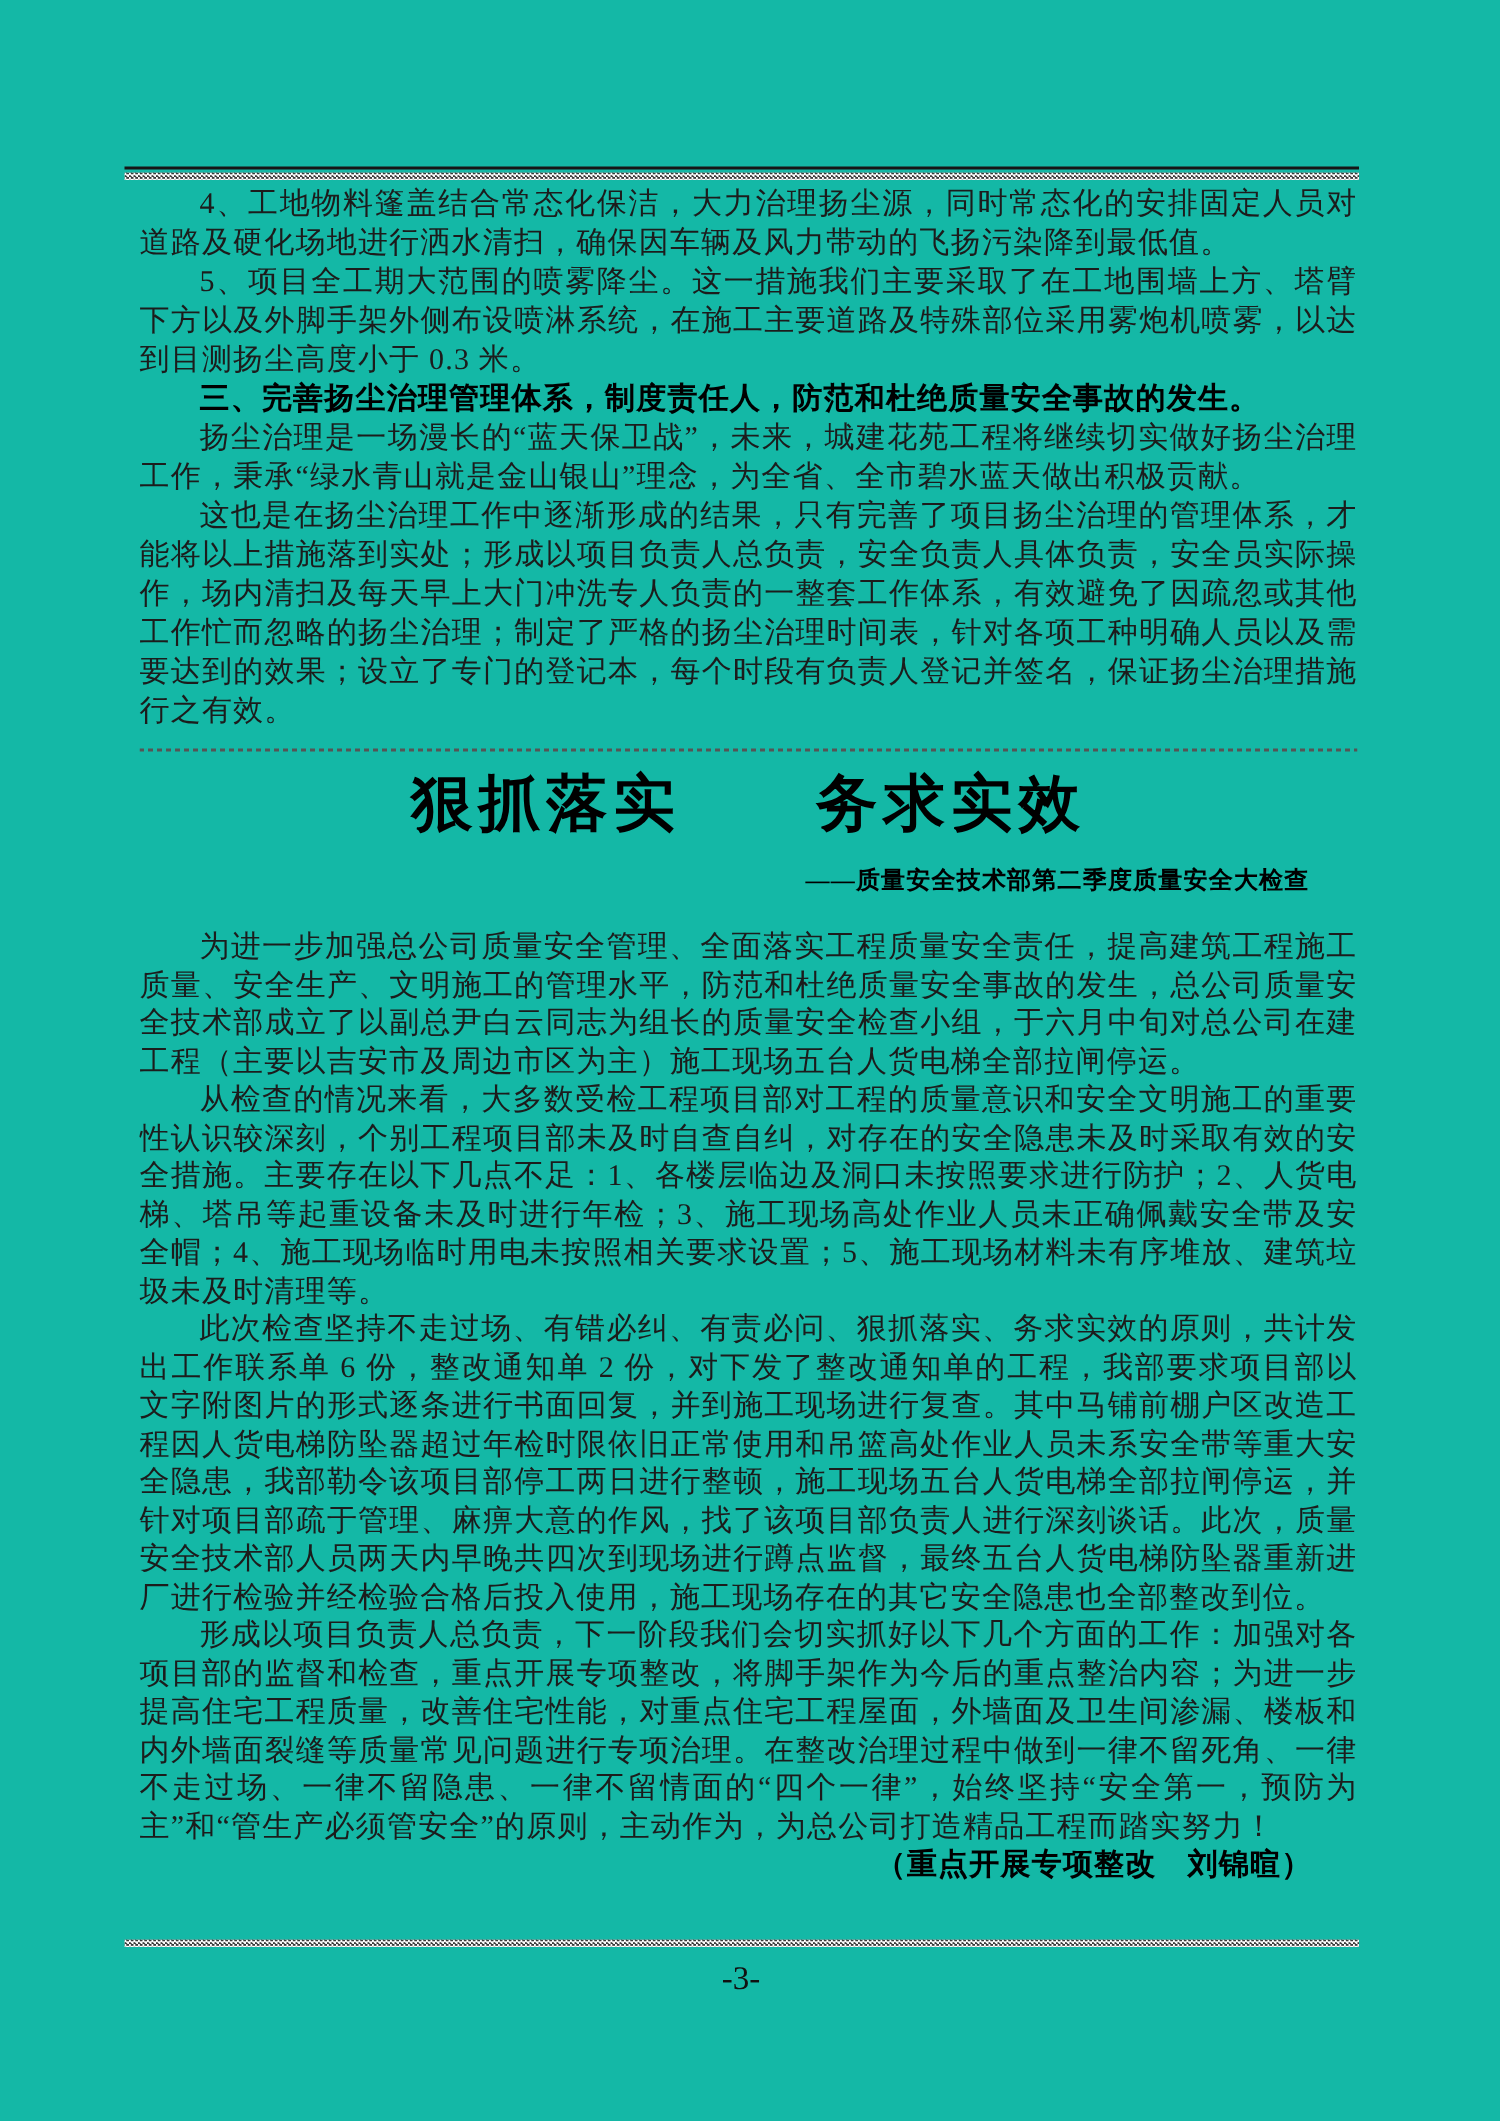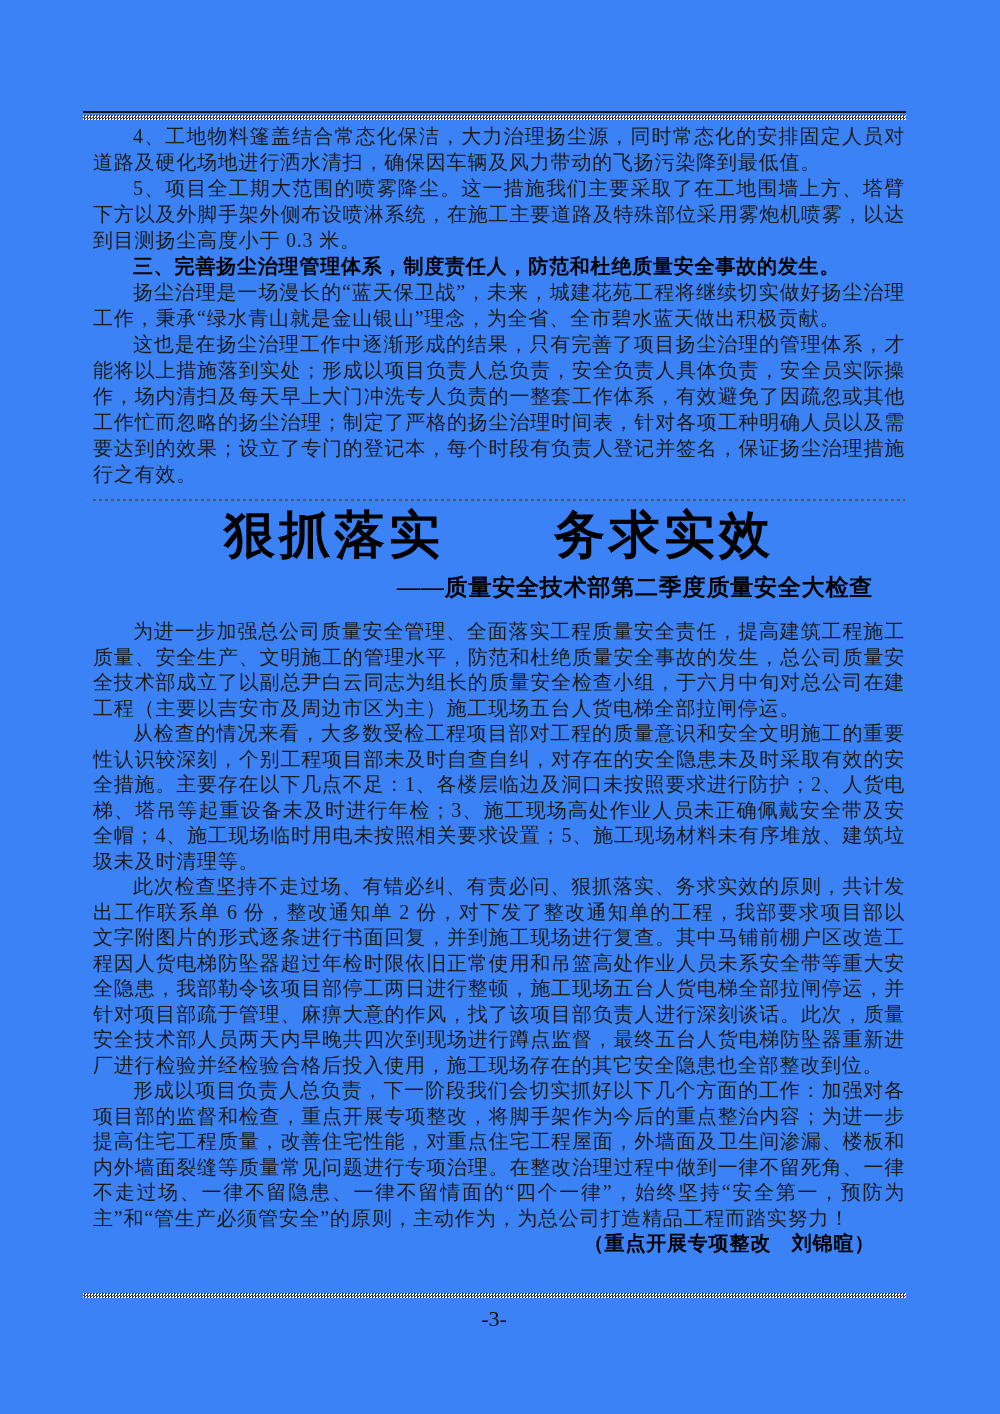--- a/index.html
+++ b/index.html
@@ -3,21 +3,21 @@
 <meta charset="utf-8">
 <style>
   * { margin: 0; padding: 0; box-sizing: border-box; }
   html, body { background: #ffffff; }
   body { font-family: "Liberation Serif", "DejaVu Serif", serif; }
 
   .page {
     position: relative;
     width: 1000px;
     height: 1414px;
-    background: #3b82f6;
+    background: #14b8a6;
     margin: 0 auto;
     overflow: hidden;
     color: #1c1c1c;
   }
 
   
   .rule-top {
     position: absolute;
     top: 111px; left: 83px; right: 94px;
   }
@@ -65,33 +65,33 @@
 
   .divider {
     margin-top: 12px;
     height: 2px;
     background: repeating-linear-gradient(90deg, #555 0 3px, transparent 3px 6px);
   }
 
   .article-title {
     margin-top: 8px;
     text-align: center;
-    font-size: 51px;
+    font-size: 41px;
     line-height: 52px;
     font-weight: bold;
     color: #000;
     letter-spacing: 4px;
     text-indent: 0;
     font-family: "Liberation Serif", "DejaVu Serif", serif;
   }
   .article-subtitle {
     margin-top: 12px;
     text-align: right;
     padding-right: 32px;
-    font-size: 23px;
+    font-size: 16px;
     line-height: 30px;
     font-weight: bold;
     color: #000;
     text-indent: 0;
   }
   .article2-body { margin-top: 16px; }
 
   .page-number {
     position: absolute;
     top: 1306px; left: 0; right: 12px;

